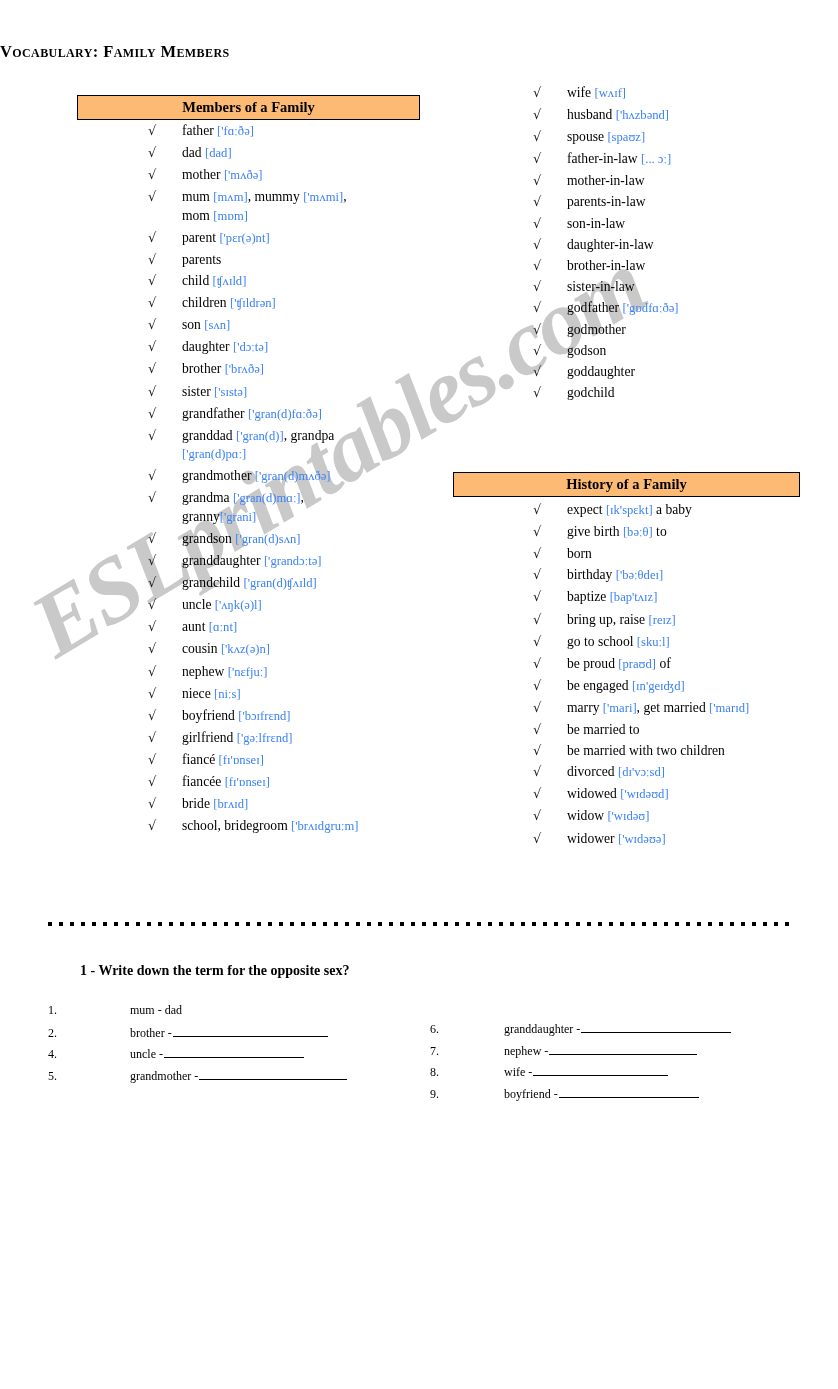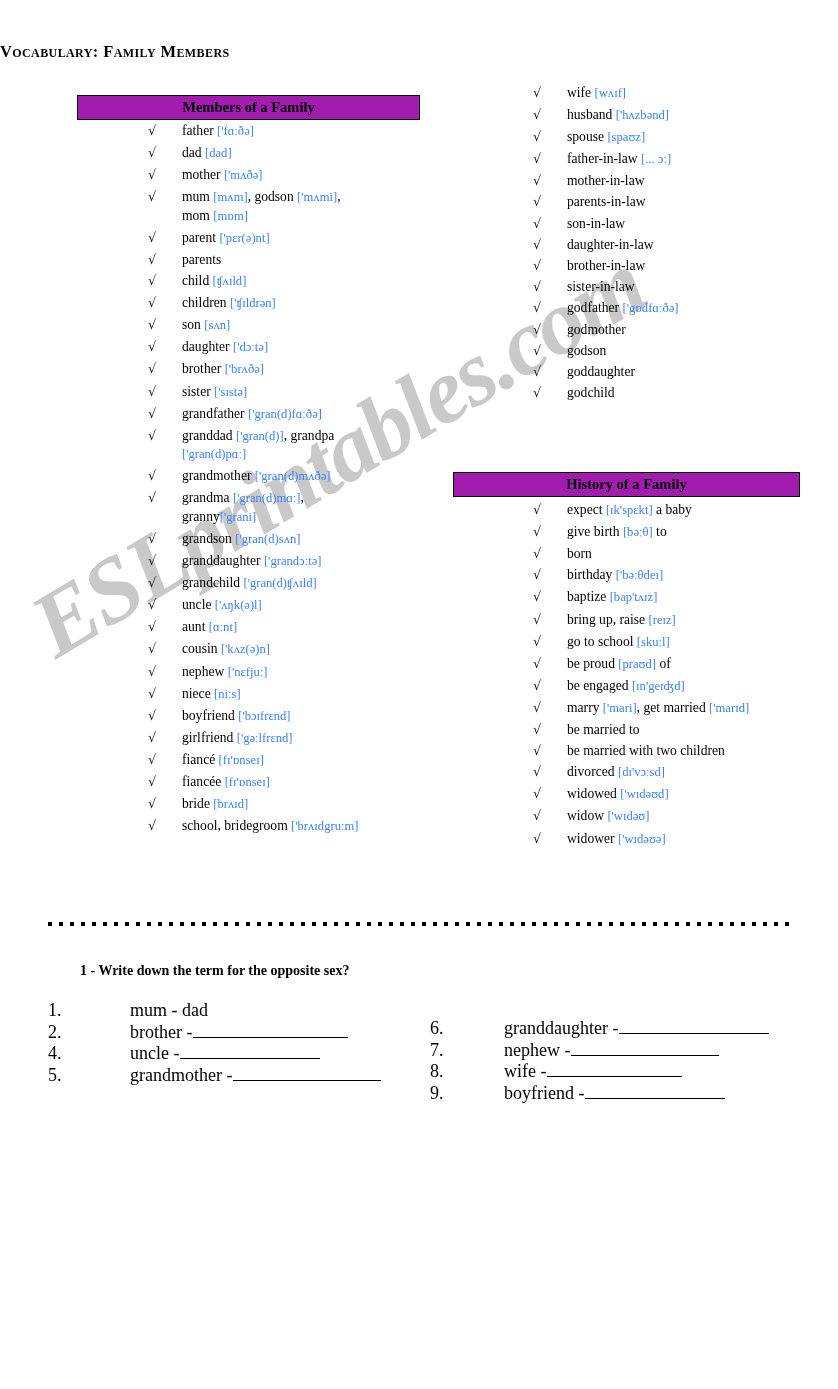--- a/index.html
+++ b/index.html
@@ -61,21 +61,21 @@
     font-size: 16.5px;
     letter-spacing: 0.4px;
     font-variant: small-caps;
     z-index: 3;
   }
 
   
   .section-box {
     position: absolute;
     border: 1.3px solid #000;
-    background: #a21caf;
+    background: #fdba74;
     text-align: center;
     font-weight: bold;
     font-size: 14.5px;
     line-height: 20px;
     height: 20px;
     padding: 1px 0 2px 0;
     z-index: 3;
   }
   #box-members { left: 77px;  top: 95px;  width: 341px; }
   #box-history { left: 453px; top: 472px; width: 345px; }
@@ -130,21 +130,21 @@
     position: absolute;
     left: 80px;
     top: 963px;
     font-weight: bold;
     font-size: 14px;
     z-index: 3;
   }
   .ex-col {
     position: absolute;
     z-index: 3;
-    font-size: 18px;
+    font-size: 12px;
   }
   #ex-col-a { left: 48px;  top: 1000px; width: 370px; }
   #ex-col-b { left: 430px; top: 1018px; width: 380px; }
 
   .ex-row {
     position: relative;
     height: 21.5px;
     line-height: 21.5px;
     white-space: nowrap;
   }
@@ -172,21 +172,21 @@
   </div>
 
   <div class="doc-title">Vocabulary: Family Members</div>
 
   <div class="section-box" id="box-members">Members of a Family</div>
 
   <div class="vocab-col" id="col-left">
       <div class="v-item"><span class="tick">√</span><span class="term">father </span><span class="ipa">['fɑːðə]</span></div>
       <div class="v-item"><span class="tick">√</span><span class="term">dad </span><span class="ipa">[dad]</span></div>
       <div class="v-item"><span class="tick">√</span><span class="term">mother </span><span class="ipa">['mʌðə]</span></div>
-      <div class="v-item"><span class="tick">√</span><span class="term">mum </span><span class="ipa">[mʌm]</span><span class="term">, godson </span><span class="ipa">['mʌmi]</span><span class="term">,</span><br><span class="term">mom </span><span class="ipa">[mɒm]</span></div>
+      <div class="v-item"><span class="tick">√</span><span class="term">mum </span><span class="ipa">[mʌm]</span><span class="term">, mummy </span><span class="ipa">['mʌmi]</span><span class="term">,</span><br><span class="term">mom </span><span class="ipa">[mɒm]</span></div>
       <div class="v-item"><span class="tick">√</span><span class="term">parent </span><span class="ipa">['pɛr(ə)nt]</span></div>
       <div class="v-item"><span class="tick">√</span><span class="term">parents</span></div>
       <div class="v-item"><span class="tick">√</span><span class="term">child </span><span class="ipa">[ʧʌɪld]</span></div>
       <div class="v-item"><span class="tick">√</span><span class="term">children </span><span class="ipa">['ʧɪldrən]</span></div>
       <div class="v-item"><span class="tick">√</span><span class="term">son </span><span class="ipa">[sʌn]</span></div>
       <div class="v-item"><span class="tick">√</span><span class="term">daughter </span><span class="ipa">['dɔːtə]</span></div>
       <div class="v-item"><span class="tick">√</span><span class="term">brother </span><span class="ipa">['brʌðə]</span></div>
       <div class="v-item"><span class="tick">√</span><span class="term">sister </span><span class="ipa">['sɪstə]</span></div>
       <div class="v-item"><span class="tick">√</span><span class="term">grandfather </span><span class="ipa">['gran(d)fɑːðə]</span></div>
       <div class="v-item"><span class="tick">√</span><span class="term">granddad </span><span class="ipa">['gran(d)]</span><span class="term">, grandpa</span><br><span class="ipa">['gran(d)pɑː]</span></div>

